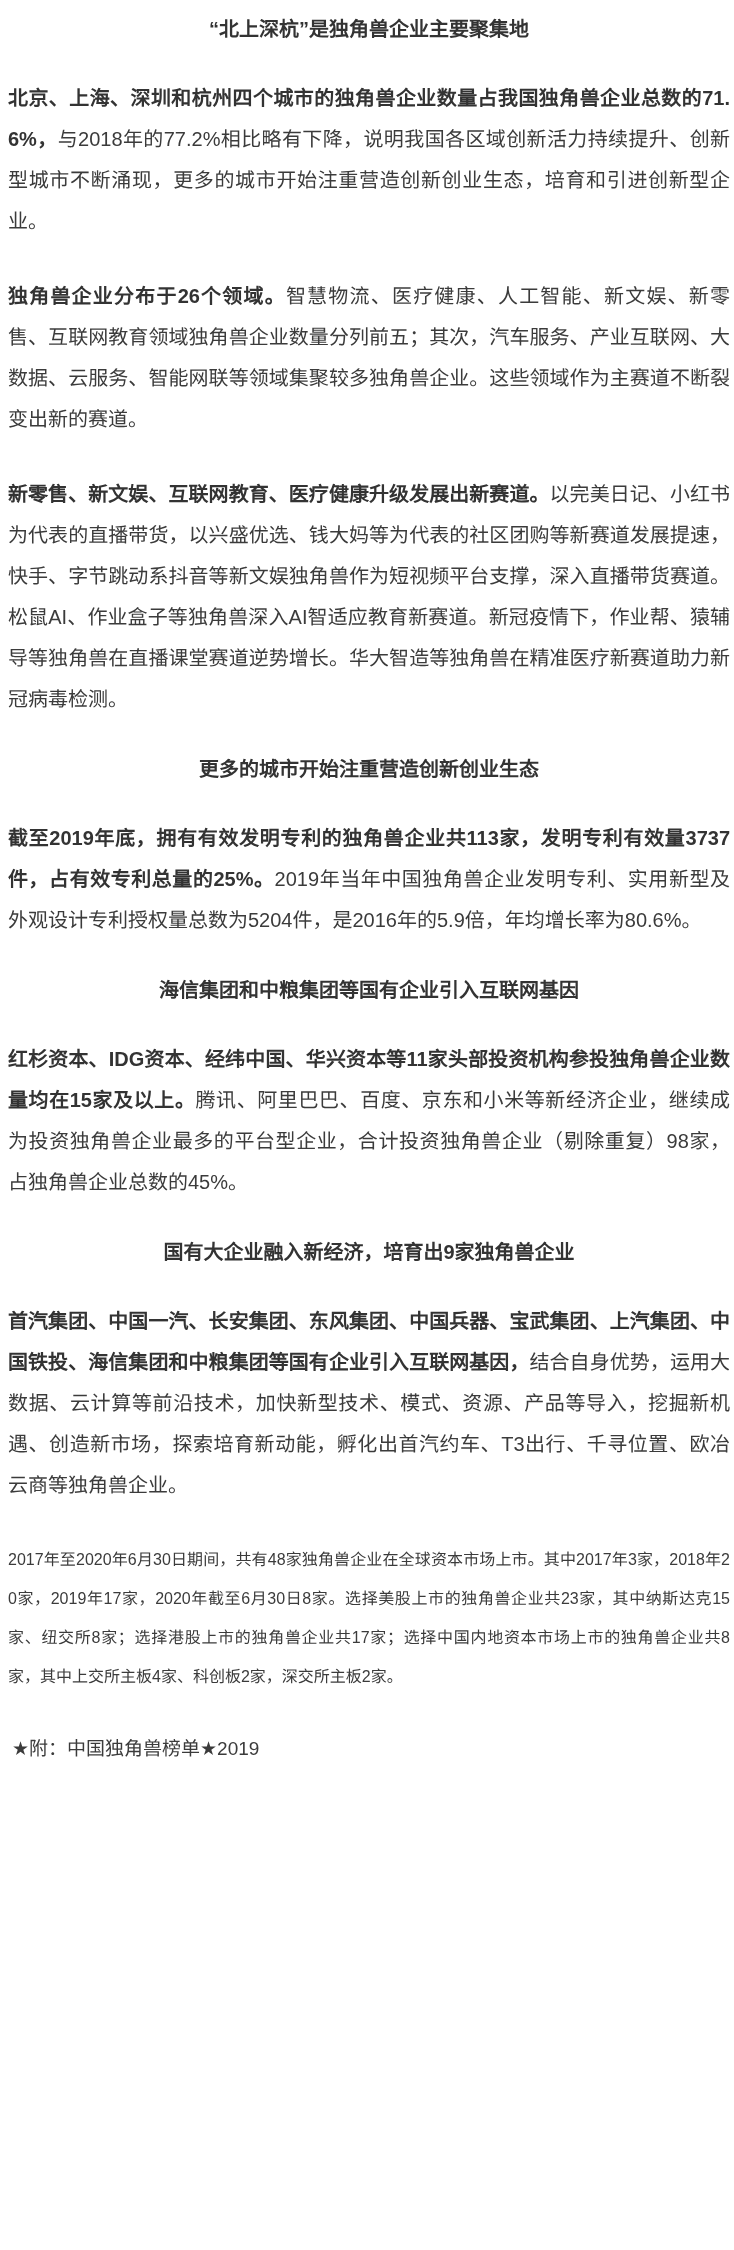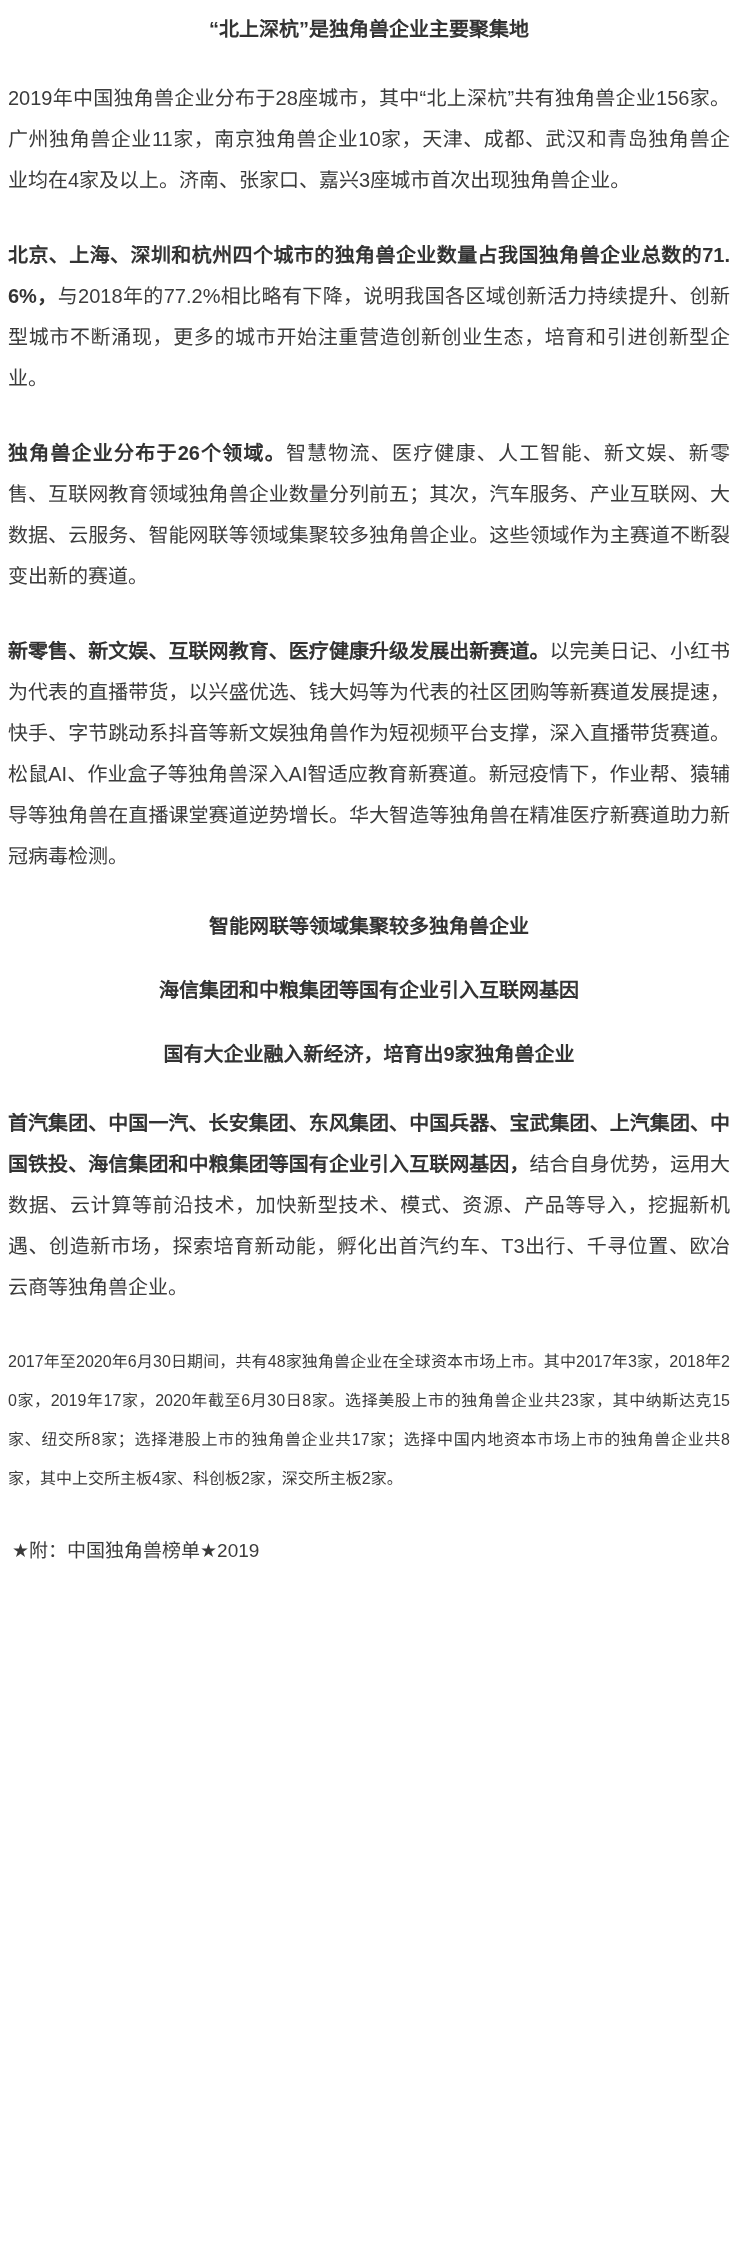--- a/index.html
+++ b/index.html
@@ -50,34 +50,35 @@
     color: #3b3b3b;
   }
 </style>
 </head>
 <body>
 
 <div class="page">
 
   <div class="heading first">“北上深杭”是独角兽企业主要聚集地</div>
 
-  <p class="para">2019年中国独角兽企业分布于28座城市，其中“北上深杭”共有独角兽企业156家。广州独角兽企业11家，南京独角兽企业10家，天津、成都、武汉和青岛独角兽企业均在4家及以上。济南、张家口、嘉兴3座城市首次出现独角兽企业。</p>
 
   <p class="para"><b>北京、上海、深圳和杭州四个城市的独角兽企业数量占我国独角兽企业总数的71.6%，</b><span>与2018年的77.2%相比略有下降，说明我国各区域创新活力持续提升、创新型城市不断涌现，更多的城市开始注重营造创新创业生态，培育和引进创新型企业。</span></p>
 
   <p class="para"><b>独角兽企业分布于26个领域。</b><span>智慧物流、医疗健康、人工智能、新文娱、新零售、互联网教育领域独角兽企业数量分列前五；其次，汽车服务、产业互联网、大数据、云服务、智能网联等领域集聚较多独角兽企业。这些领域作为主赛道不断裂变出新的赛道。</span></p>
 
   <p class="para"><b>新零售、新文娱、互联网教育、医疗健康升级发展出新赛道。</b><span>以完美日记、小红书为代表的直播带货，以兴盛优选、钱大妈等为代表的社区团购等新赛道发展提速，快手、字节跳动系抖音等新文娱独角兽作为短视频平台支撑，深入直播带货赛道。松鼠AI、作业盒子等独角兽深入AI智适应教育新赛道。新冠疫情下，作业帮、猿辅导等独角兽在直播课堂赛道逆势增长。华大智造等独角兽在精准医疗新赛道助力新冠病毒检测。</span></p>
 
-  <div class="heading">智能网联等领域集聚较多独角兽企业</div>
+  <div class="heading">更多的城市开始注重营造创新创业生态</div>
 
 
+  <p class="para"><b>截至2019年底，拥有有效发明专利的独角兽企业共113家，发明专利有效量3737件，占有效专利总量的25%。</b><span>2019年当年中国独角兽企业发明专利、实用新型及外观设计专利授权量总数为5204件，是2016年的5.9倍，年均增长率为80.6%。</span></p>
 
   <div class="heading">海信集团和中粮集团等国有企业引入互联网基因</div>
 
+  <p class="para"><b>红杉资本、IDG资本、经纬中国、华兴资本等11家头部投资机构参投独角兽企业数量均在15家及以上。</b><span>腾讯、阿里巴巴、百度、京东和小米等新经济企业，继续成为投资独角兽企业最多的平台型企业，合计投资独角兽企业（剔除重复）98家，占独角兽企业总数的45%。</span></p>
 
   <div class="heading">国有大企业融入新经济，培育出9家独角兽企业</div>
 
   <p class="para"><b>首汽集团、中国一汽、长安集团、东风集团、中国兵器、宝武集团、上汽集团、中国铁投、海信集团和中粮集团等国有企业引入互联网基因，</b><span>结合自身优势，运用大数据、云计算等前沿技术，加快新型技术、模式、资源、产品等导入，挖掘新机遇、创造新市场，探索培育新动能，孵化出首汽约车、T3出行、千寻位置、欧冶云商等独角兽企业。</span></p>
 
 
   <p class="para small">2017年至2020年6月30日期间，共有48家独角兽企业在全球资本市场上市。其中2017年3家，2018年20家，2019年17家，2020年截至6月30日8家。选择美股上市的独角兽企业共23家，其中纳斯达克15家、纽交所8家；选择港股上市的独角兽企业共17家；选择中国内地资本市场上市的独角兽企业共8家，其中上交所主板4家、科创板2家，深交所主板2家。</p>
 
   <p class="footer-line">★附：中国独角兽榜单★2019</p>
 

